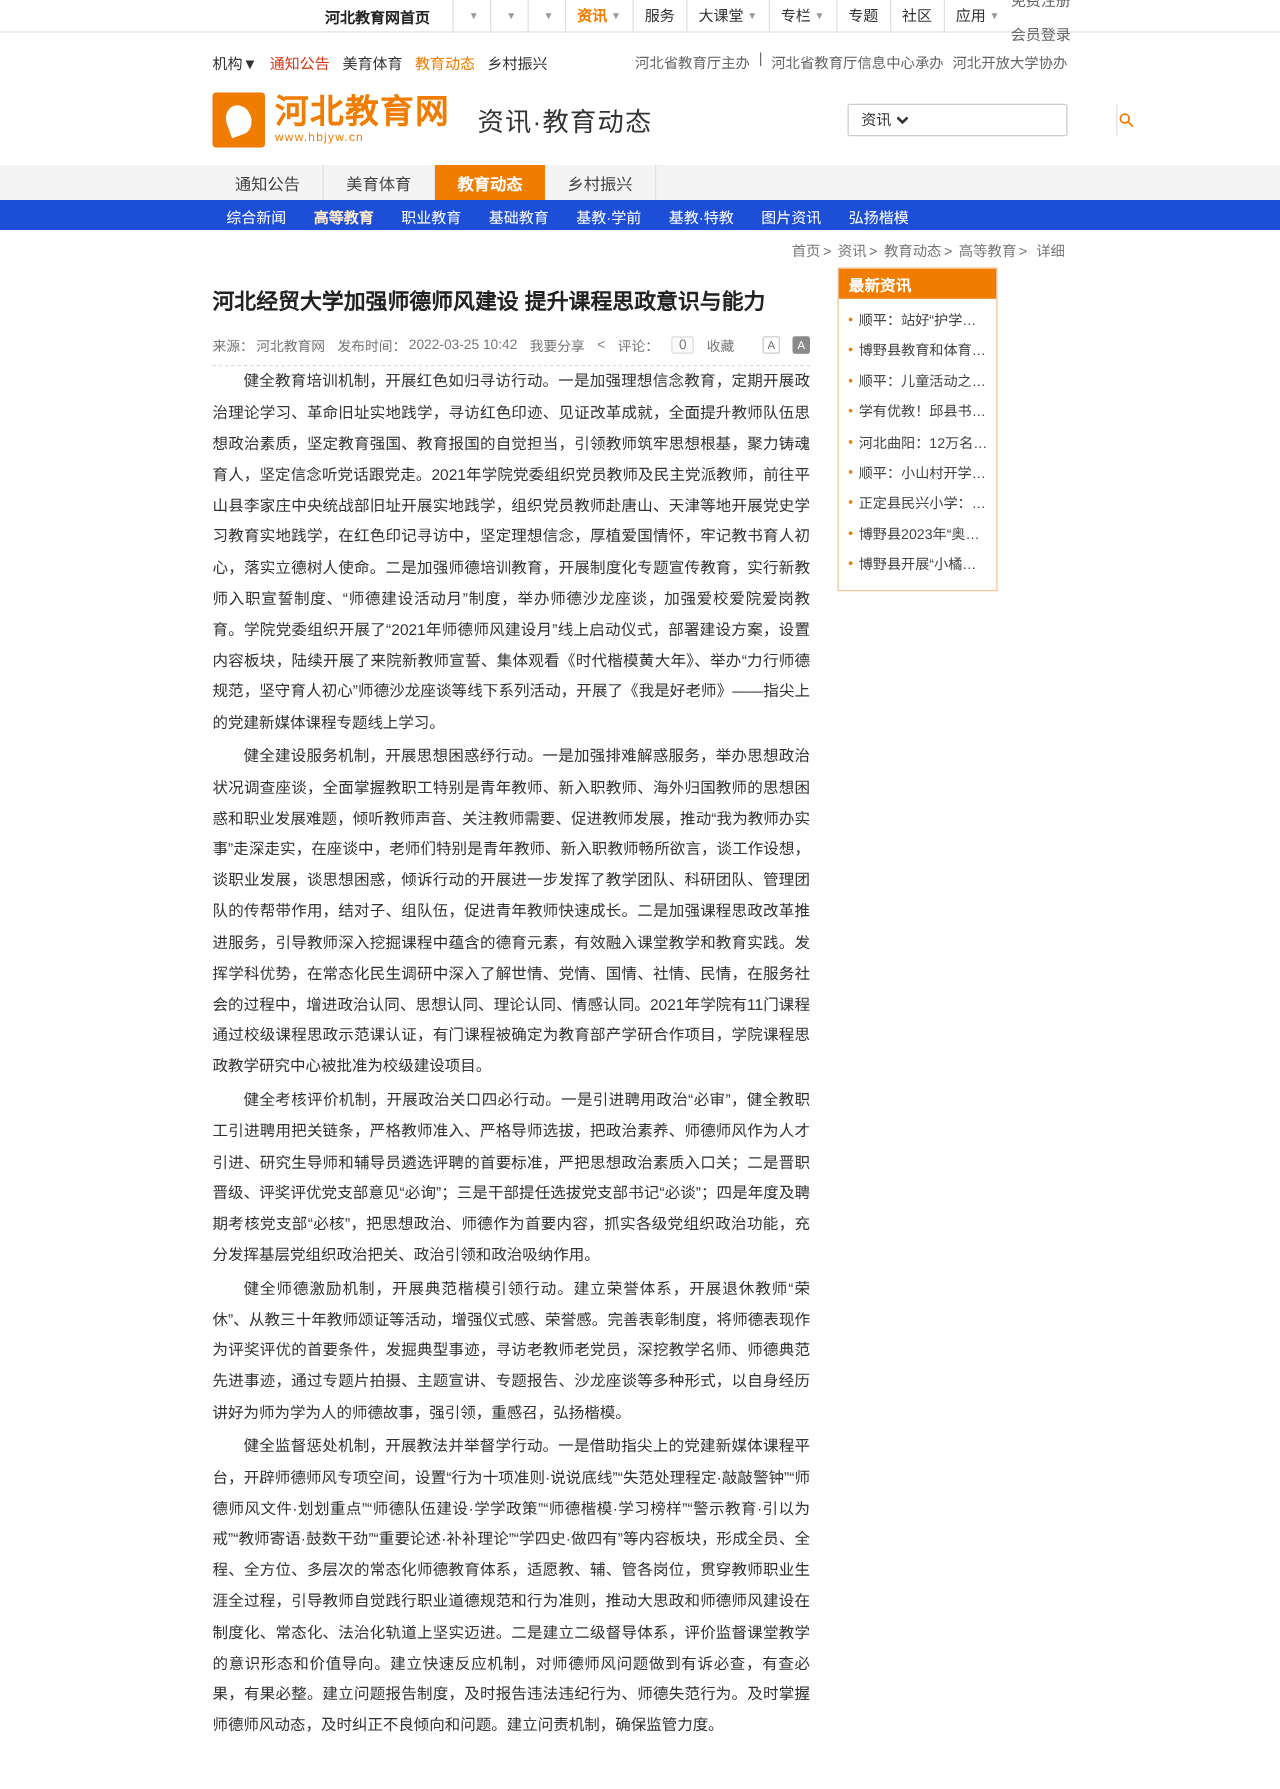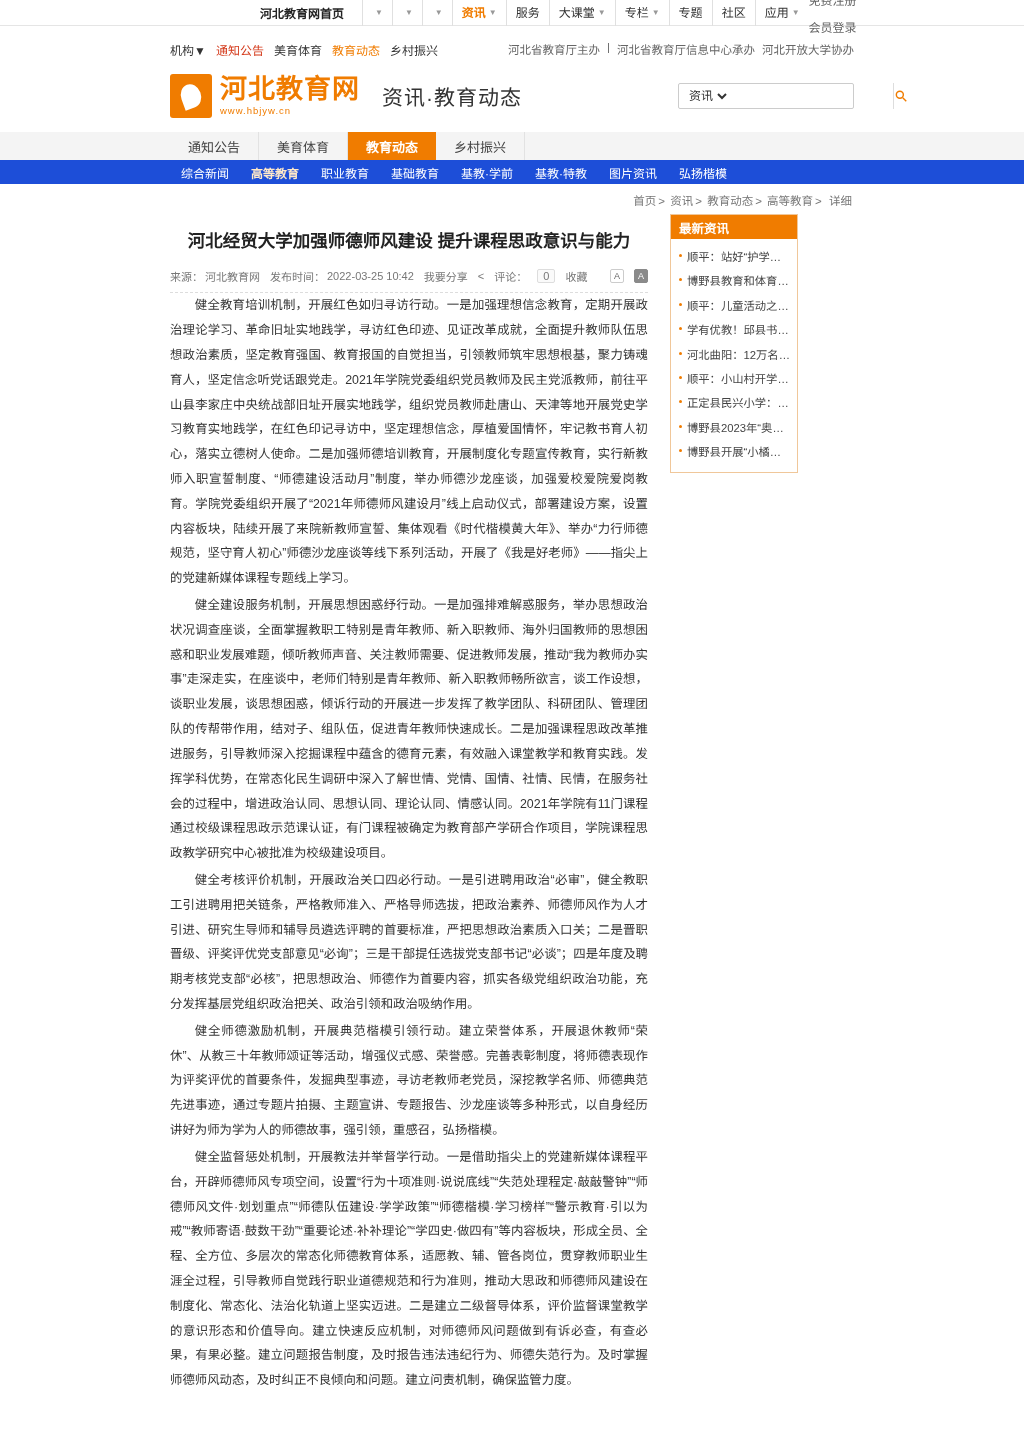--- a/index.html
+++ b/index.html
@@ -93,21 +93,21 @@
   
   .crumbs {
     padding:8px 170px 0 170px; font-size:11.5px; color:#777; text-align:right;
   }
   .crumbs span { margin:0 2px; }
 
   
   .main { display:flex; padding:6px 170px 0 170px; gap:22px; align-items:flex-start;}
   .article { width:478px; }
   .article h1 {
-    font-size:17.5px; color:#222; text-align:center; margin:14px 0 14px 0; font-weight:bold;
+    font-size:17.5px; color:#222; margin:14px 0 14px 0; font-weight:bold;
     line-height:1.5;
   }
   .meta {
     display:flex; align-items:center; font-size:11px; color:#777;
     border-bottom:1px dashed #ddd; padding-bottom:8px; gap:10px;
   }
   .meta .grow { flex:1; }
   .meta .chip {
     border:1px solid #ccc; width:14px; height:14px; display:inline-flex;
     align-items:center; justify-content:center; font-size:9px; color:#666; border-radius:2px;

